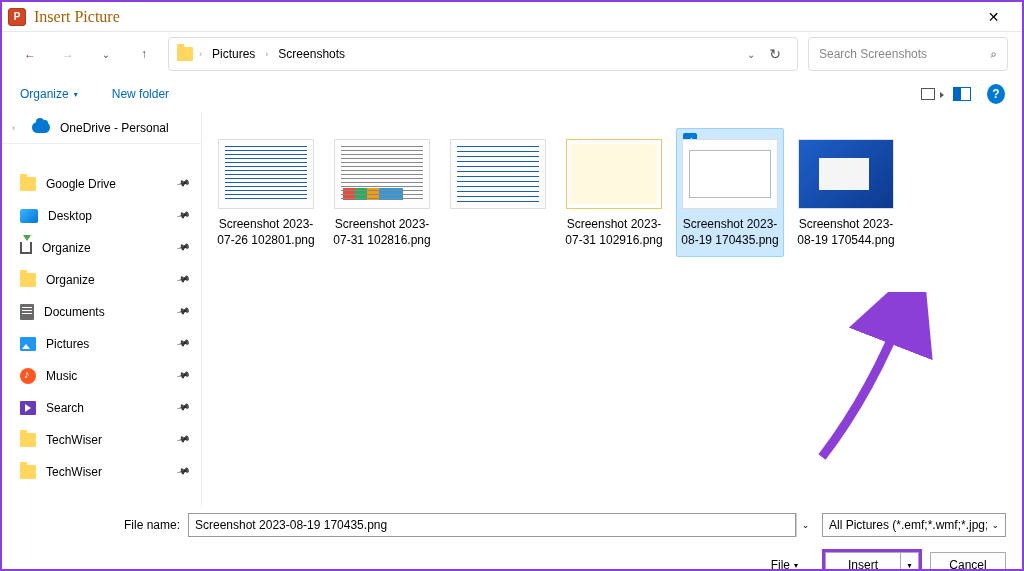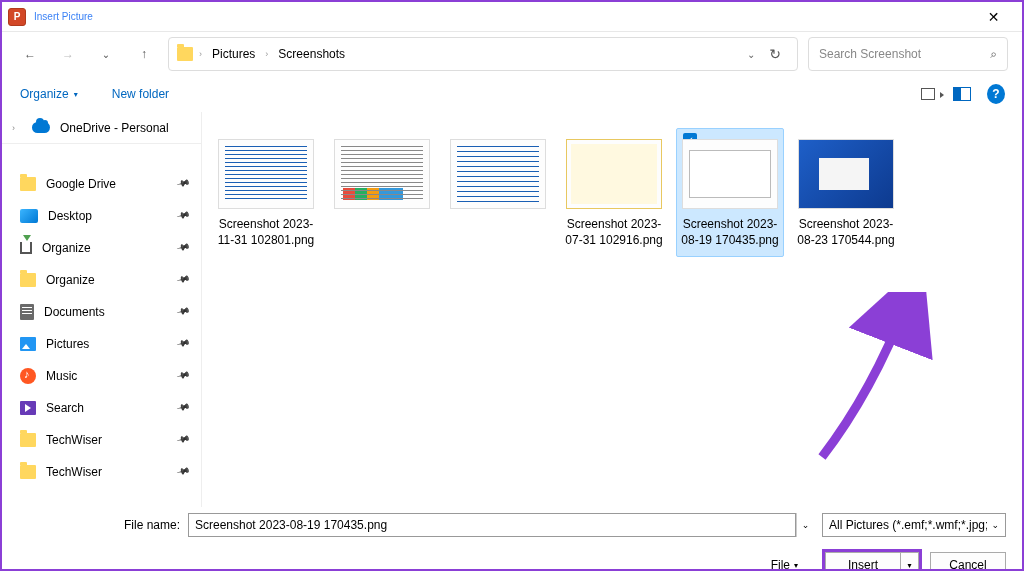--- a/index.html
+++ b/index.html
@@ -1,21 +1,21 @@
 <!DOCTYPE html>
 <html><head>
   <meta charset="utf-8">
   <style>
     * { box-sizing: border-box; margin: 0; padding: 0; font-family: 'Segoe UI', Tahoma, sans-serif; font-size: 12px; }
     body { width: 1024px; height: 571px; border: 2px solid #8b3fd6; background: #fff; position: relative; overflow: hidden; }
 
     
     .titlebar { height: 30px; display: flex; align-items: center; padding: 0 6px; border-bottom: 1px solid #e8e8e8; }
     .app-icon { width: 18px; height: 18px; background: #d24726; border: 1px solid #b03a1d; border-radius: 3px; margin-right: 8px; display: flex; align-items: center; justify-content: center; color: #fff; font-weight: bold; font-size: 10px; }
-    .title { flex: 1; font-size: 10px; color: #3b82f6; }
+    .title { flex: 1; font-size: 16px; color: #a16207; font-family: Liberation Serif, serif; }
     .close-btn { width: 45px; height: 28px; display: flex; align-items: center; justify-content: center; cursor: pointer; }
     .close-x { font-size: 14px; }
 
     
     .navbar { height: 44px; display: flex; align-items: center; padding: 0 14px; gap: 10px; }
     .nav-btn { width: 28px; height: 28px; display: flex; align-items: center; justify-content: center; color: #555; cursor: pointer; }
     .nav-btn.disabled { color: #bbb; cursor: default; }
     .address { flex: 1; height: 34px; border: 1px solid #ddd; border-radius: 4px; display: flex; align-items: center; padding: 0 8px; gap: 6px; }
     .folder-icon { width: 16px; height: 14px; background: #ffd75e; border-radius: 1px; position: relative; display: inline-block; }
     .folder-icon::before { content: ''; position: absolute; top: -3px; left: 0; width: 7px; height: 3px; background: #ffd75e; border-radius: 1px 1px 0 0; }
@@ -123,21 +123,21 @@
     <span class="crumb">Pictures</span>
     <span class="chev">›</span>
     <span class="crumb">Screenshots</span>
     <div class="addr-spacer"></div>
     <div class="refresh-area">
       <span style="font-size:10px;color:#666;">⌄</span>
       <span style="color:#555;font-size:14px;">↻</span>
     </div>
   </div>
   <div class="search">
-    <span class="search-text">Search Screenshot</span>
+    <span class="search-text">Search Screenshots</span>
     <span class="search-icon">⌕</span>
   </div>
 </div>
 
 <div class="toolbar">
   <div class="tb-link">
     <span>Organize</span>
     <span style="font-size:8px;margin-left:3px;">▾</span>
   </div>
   <div class="tb-sep"></div>
@@ -211,40 +211,41 @@
           <span class="folder-icon"></span>
           <span class="sb-label">TechWiser</span>
           <span class="pin" style="font-size: 9px; filter: grayscale(1) brightness(0.6);">📌</span>
         </div>
       </div>
   </div>
   <div class="content">
     <div id="files" style="display: contents;"></div>
     <div class="file">
         <div class="thumb t1"></div>
-        <div class="fname">Screenshot 2023-11-31 102801.png</div>
+        <div class="fname">Screenshot 2023-07-26 102801.png</div>
       </div>
       <div class="file">
         <div class="thumb t2"></div>
+        <div class="fname">Screenshot 2023-07-31 102816.png</div>
       </div>
       <div class="file">
         <div class="thumb t3"></div>
       </div>
       <div class="file">
         <div class="thumb t4"></div>
         <div class="fname">Screenshot 2023-07-31 102916.png</div>
       </div>
       <div class="file selected">
         <div class="check">✓</div>
         <div class="thumb t5"></div>
         <div class="fname">Screenshot 2023-08-19 170435.png</div>
       </div>
       <div class="file">
         <div class="thumb t6"></div>
-        <div class="fname">Screenshot 2023-08-23 170544.png</div>
+        <div class="fname">Screenshot 2023-08-19 170544.png</div>
       </div>
       <svg class="arrow" viewBox="0 0 140 170">
       <defs>
           <marker id="ah" markerWidth="10" markerHeight="10" refX="5" refY="5" orient="auto">
             <path d="M0,0 L10,5 L0,10 Z" fill="#8b3fd6"></path>
           </marker>
         </defs>
       <path d="M 10 165 Q 60 100 95 10" stroke="#8b3fd6" stroke-width="9" fill="none" marker-end="url(#ah)"></path>
     </svg>
   </div>

